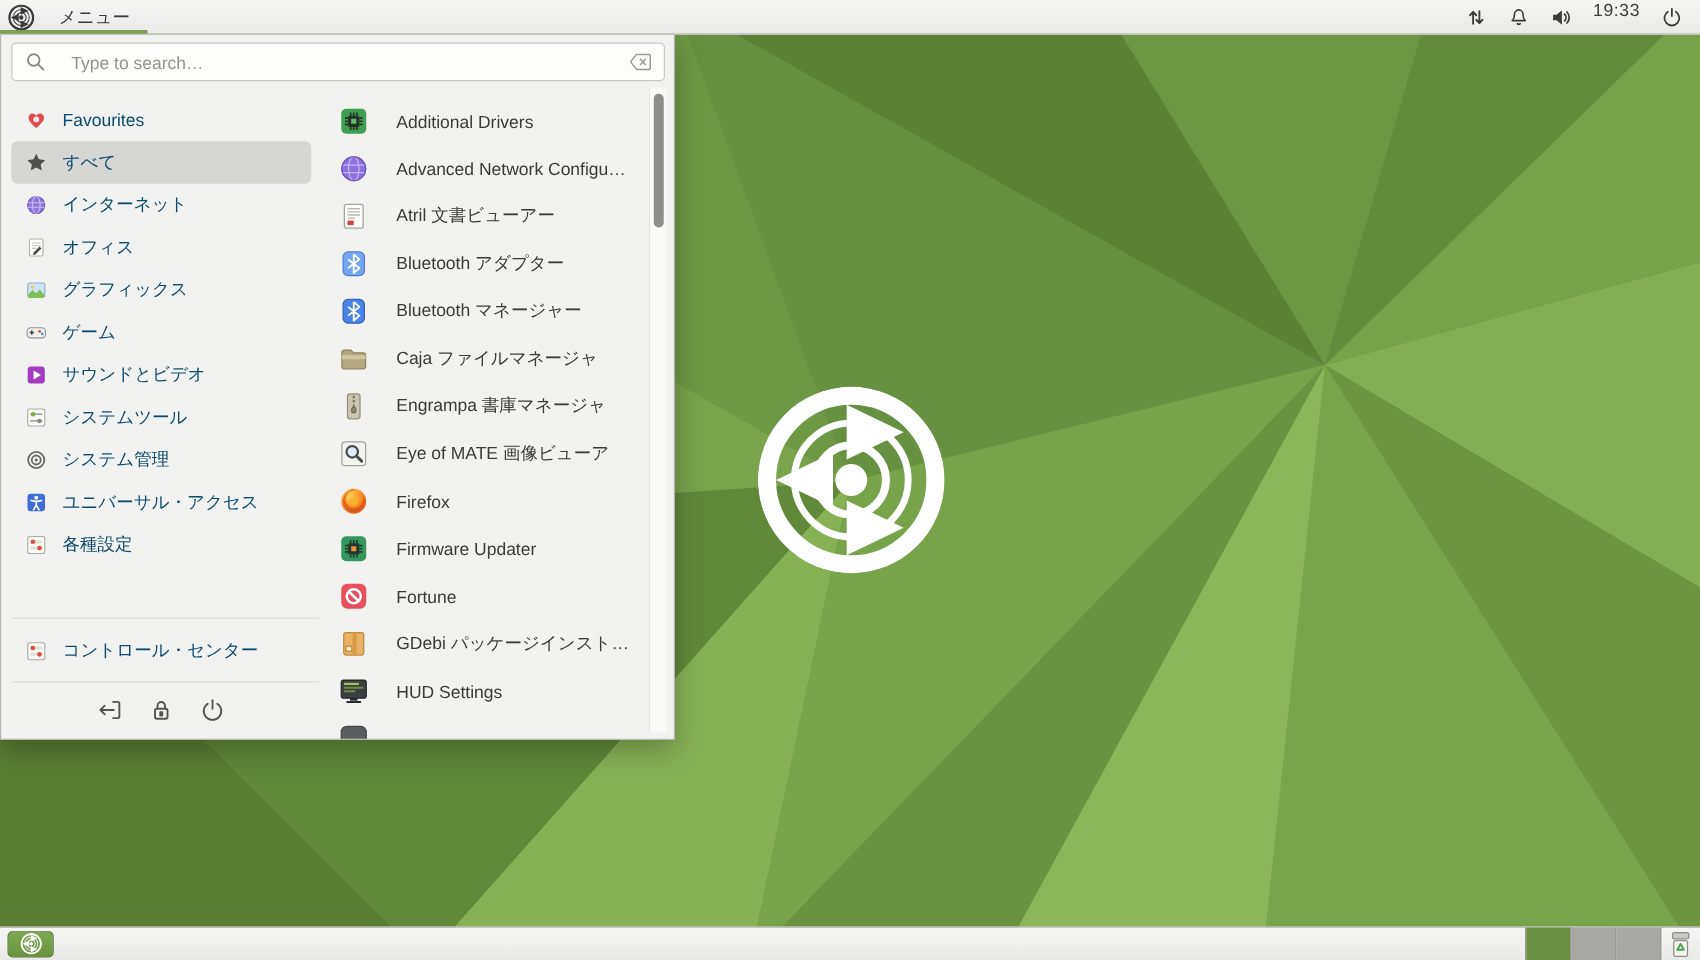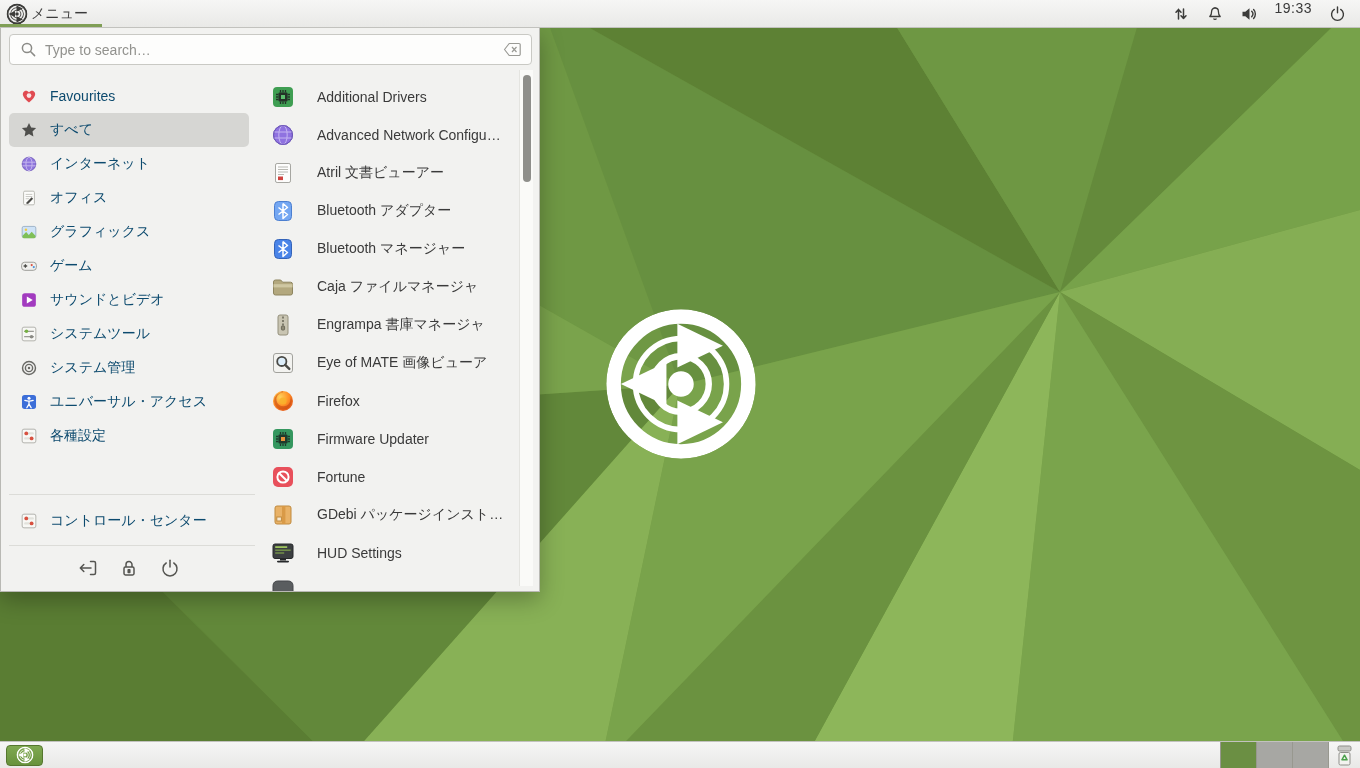--- a/index.html
+++ b/index.html
@@ -17,41 +17,41 @@
     position:absolute; left:0; width:1360px; height:28px;
     background: linear-gradient(#f6f6f5, #e9e9e7);
     display:flex; align-items:center;
     color:#3a3a3a; font-size:14px;
   }
   .panel.top { top:0; border-bottom:1px solid #c2c2be; z-index:30; }
   .panel.bottom { top:741px; height:27px; border-top:1px solid #c2c2be; z-index:30; }
 
   .menu-button {
     position:relative; height:100%; display:flex; align-items:center;
-    padding:0 14px 0 6px; gap:3px; cursor:default;
+    padding:0 14px 0 6px; gap:19px; cursor:default;
   }
   .menu-button .active-underline {
     position:absolute; left:0; bottom:0; width:100%; height:3px; background:#7f9e55;
   }
   .panel-right { margin-left:auto; display:flex; align-items:flex-start; gap:8px; padding-right:10px; height:100%; }
   .tray-icon { width:26px; height:100%; display:flex; align-items:center; justify-content:center; }
   .clock { font-size:14px; padding:0 4px; letter-spacing:.5px; }
 
   
   .menu-popup {
     position:absolute; left:0; top:28px; width:540px; height:564px;
     background:#f2f2f0;
     border:1px solid #b9b9b4; border-top:none;
     box-shadow: 0 8px 22px rgba(0,0,0,.28);
     z-index:20; overflow:hidden;
   }
   .search-bar {
     position:absolute; left:8px; top:6px; width:523px; height:31px;
     background:#fdfdfc; border:1px solid #c9c9c4; border-radius:4px;
-    display:flex; align-items:center;
+    display:flex; align-items:center;gap:12px;
   }
   .search-bar .icon-left { margin:0 8px 0 10px; display:flex; }
   .search-bar input {
     flex:1; border:none; outline:none; background:transparent;
     font-family:inherit; font-size:14px; color:#3a3a3a; height:100%;
   }
   .search-bar input::placeholder { color:#92928e; }
   .search-bar .icon-right { margin-right:9px; display:flex; }
 
   .sidebar { position:absolute; left:8px; top:51px; width:240px; }

